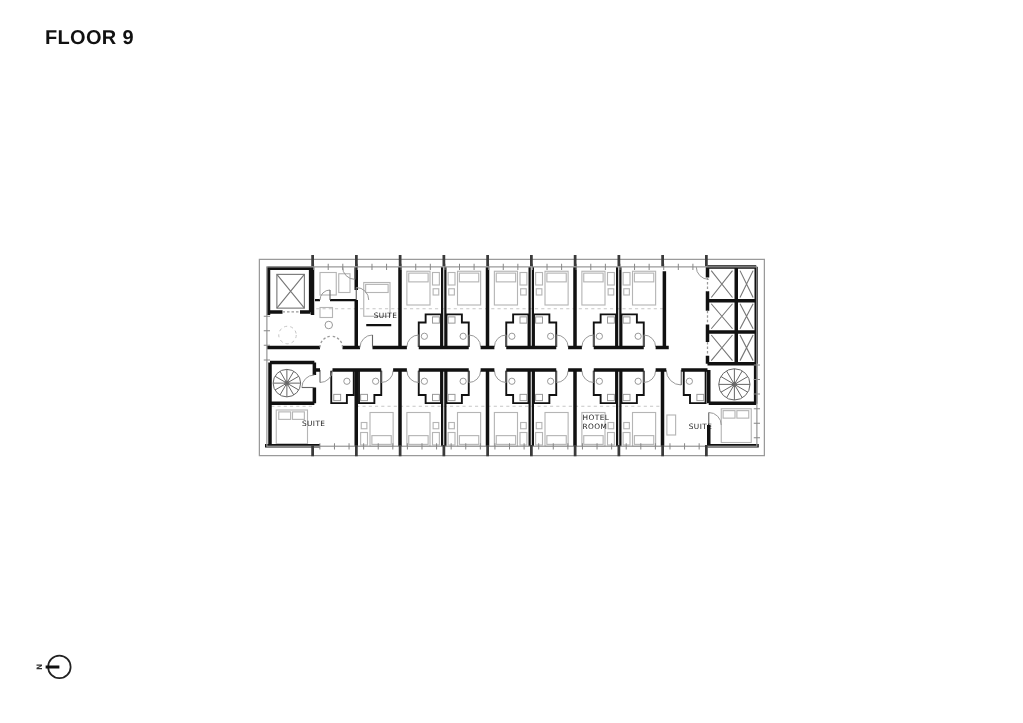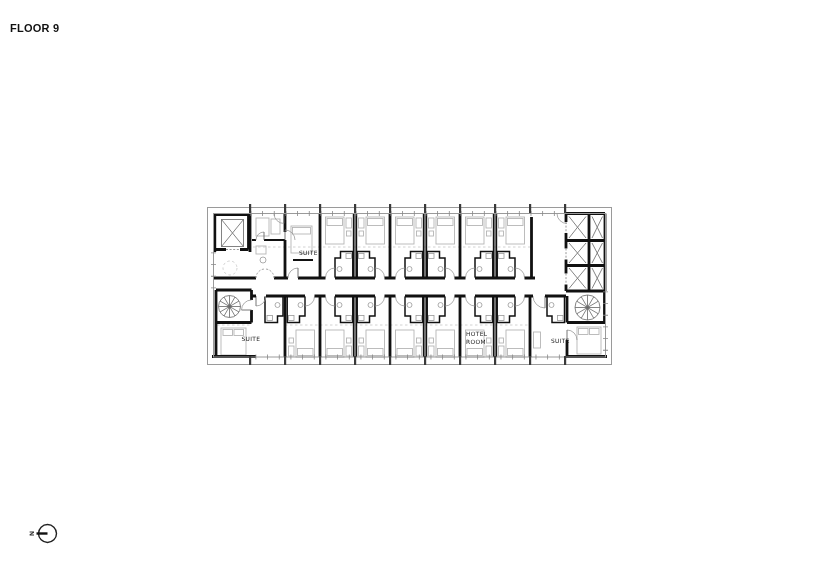--- a/index.html
+++ b/index.html
@@ -1,18 +1,18 @@
 <!DOCTYPE html>
 <html><head>
 <meta charset="utf-8">
 <style>
   html,body{margin:0;padding:0;}
   body{width:818px;height:578px;background:#ffffff;position:relative;overflow:hidden;
        font-family:"Liberation Sans","DejaVu Sans",sans-serif;}
-  .floor-title{position:absolute;left:10px;top:22px;font-size:11px;font-weight:700;
+  .floor-title{position:absolute;left:36px;top:22px;font-size:16px;font-weight:700;
                letter-spacing:.25px;color:#111;}
   svg{position:absolute;left:0;top:0;}
   .thin{stroke:#9a9a9a;stroke-width:1;fill:none;}
   .w3{stroke:#111;stroke-width:2.8;fill:none;}
   .w2{stroke:#111;stroke-width:1.8;fill:none;}
   .pod{stroke:#111;stroke-width:1.5;fill:#fff;}
   .furn{stroke:#b5b5b5;stroke-width:.9;fill:none;}
   .fix{stroke:#999;stroke-width:.8;fill:none;}
   .door{stroke:#999;stroke-width:.8;fill:none;}
   .leaf{stroke:#666;stroke-width:.9;fill:none;}

